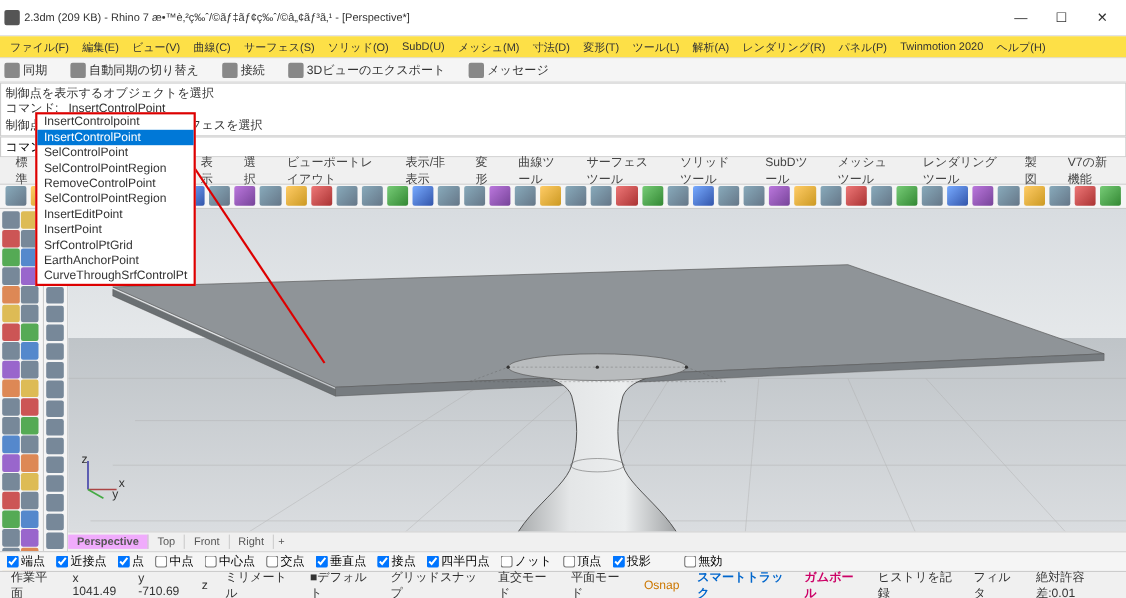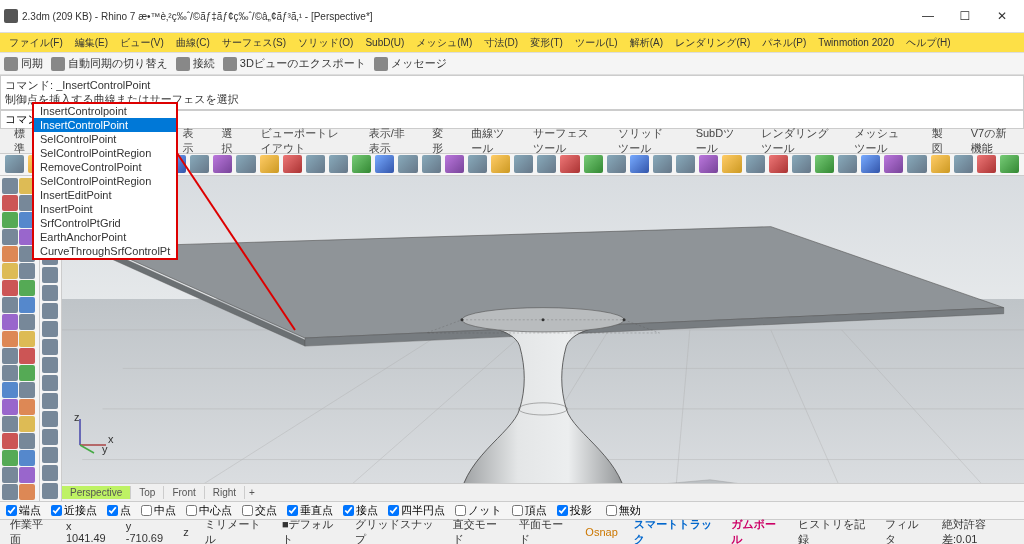--- a/index.html
+++ b/index.html
@@ -5,21 +5,21 @@
 *{margin:0;padding:0;box-sizing:border-box;font-family:"MS UI Gothic","Meiryo",sans-serif;font-size:11px;user-select:none}
 body{width:1024px;height:544px;background:#f0f0f0;display:flex;flex-direction:column;overflow:hidden;position:relative}
 .titlebar{height:22px;background:#fff;display:flex;align-items:center;padding:16px 4px;border-bottom:1px solid #ddd}
 .titlebar-icon{width:14px;height:14px;background:#555;border-radius:2px;margin-right:4px}
 .titlebar-text{flex:1;font-size:10px;color:#333}
 .titlebar-buttons{display:flex;gap:1px}
 .titlebar-btn{width:36px;height:20px;display:flex;align-items:center;justify-content:center;font-size:12px;color:#333}
 .titlebar-btn.close{color:#333}
 .menubar{height:20px;background:#fde047;display:flex;align-items:center;padding:0 4px;gap:2px;border-bottom:1px solid #ddd}
 .menu-item{padding:2px 5px;font-size:10px;color:#333;white-space:nowrap}
-.toolbar1{height:22px;background:#f5f5f5;display:flex;align-items:center;padding:0 4px;gap:8px;border-bottom:1px solid #ddd}
+.toolbar1{height:22px;background:#f5f5f5;display:flex;align-items:center;padding:0 4px;gap:21px;border-bottom:1px solid #ddd}
 .tb1-item{display:flex;align-items:center;gap:3px;font-size:10px;color:#333}
 .tb1-icon{width:14px;height:14px;background:#888;border-radius:2px}
 .cmdhistory{background:#fff;border:1px solid #ccc;padding:2px 4px;font-size:10px;color:#333;line-height:1.3}
 .cmdline{display:flex;align-items:center;background:#fff;border:1px solid #ccc;padding:1px 4px;font-size:10px}
 .cmdline-label{margin-right:2px}
 .cmdline-input{flex:1;border:none;outline:none;font-size:10px;position:relative}
 .autocomplete{position:absolute;top:102px;left:32px;background:#fff;border:2px solid #d00;z-index:100;font-size:10px;min-width:120px}
 .ac-item{padding:1px 6px;color:#333;cursor:default}
 .ac-item.selected{background:#0078d7;color:#fff}
 .tabbar{height:20px;display:flex;align-items:center;padding:12px 4px;gap:4px;background:#f0f0f0;border-bottom:1px solid #ccc}
@@ -41,21 +41,21 @@
 .lt-icon.p{background:#96c}
 .lt-icon.o{background:#d85}
 .viewport-area{flex:1;display:flex;flex-direction:column;position:relative;background:#fff}
 .vp-tb{width:22px;background:#f5f5f5;border-right:1px solid #ccc;display:flex;flex-direction:column;padding:2px;gap:2px}
 .vp-icon{width:16px;height:16px;background:#789;border-radius:2px}
 .viewport{flex:1;position:relative;background:linear-gradient(to bottom,#d8dce0 0%,#e5e8ea 40%,#bfc4c8 40%,#dadde0 100%);overflow:hidden}
 .axis-indicator{position:absolute;bottom:30px;left:10px;width:40px;height:40px}
 .axis-indicator svg{overflow:visible}
 .vp-tabs{height:18px;background:#f0f0f0;display:flex;align-items:center;border-top:1px solid #ccc}
 .vp-tab{padding:1px 8px;font-size:10px;color:#555;border-right:1px solid #ccc}
-.vp-tab.active{background:#bef264;font-weight:normal}
+.vp-tab.active{background:#f0abfc;font-weight:bold}
 .vp-tab-btn{padding:1px 4px;font-size:10px;color:#555}
 .snapbar{height:18px;background:#f5f5f5;display:flex;align-items:center;padding:0 6px;gap:10px;border-top:1px solid #ccc;font-size:10px}
 .snap-cb{display:flex;align-items:center;gap:2px}
 .snap-cb input{width:11px;height:11px}
 .statusbar{height:18px;background:#f0f0f0;display:flex;align-items:center;padding:12px 6px;gap:8px;border-top:1px solid #ccc;font-size:10px;color:#333}
 .status-item{padding:0 4px}
 .status-item.os{color:#c70;font-weight:normal}
 .status-item.st{color:#06c;font-weight:bold}
 .status-item.gb{color:#c06;font-weight:bold}
 .red-arrow{position:absolute;top:110px;left:145px;z-index:50;pointer-events:none}
@@ -110,20 +110,21 @@
       <div class="tb1-icon"></div>
       <span>3Dビューのエクスポート</span>
     </div>
     <div class="tb1-item">
       <div class="tb1-icon"></div>
       <span>メッセージ</span>
     </div>
   </div>
 
 <div class="cmdhistory" id="cmdhistory">
+    <div>制御点を表示するオブジェクトを選択</div>
     <div>コマンド: _InsertControlPoint</div>
     <div>制御点を挿入する曲線またはサーフェスを選択</div>
   </div>
 
 <div class="cmdline">
   <span class="cmdline-label">コマンド</span>:
   <span class="cmdline-input">InsertControlpoint</span>
 </div>
 
 <div class="autocomplete" id="autocomplete">
@@ -155,22 +156,22 @@
     <div class="tab">ビューの設定</div>
     <div class="tab">表示</div>
     <div class="tab">選択</div>
     <div class="tab">ビューポートレイアウト</div>
     <div class="tab">表示/非表示</div>
     <div class="tab">変形</div>
     <div class="tab">曲線ツール</div>
     <div class="tab">サーフェスツール</div>
     <div class="tab">ソリッドツール</div>
     <div class="tab">SubDツール</div>
+    <div class="tab">メッシュツール</div>
     <div class="tab">レンダリングツール</div>
-    <div class="tab">メッシュツール</div>
     <div class="tab">製図</div>
     <div class="tab">V7の新機能</div>
   </div>
 
 <div class="toolbar2" id="toolbar2">
     <div class="tb2-icon "></div>
     <div class="tb2-icon y"></div>
     <div class="tb2-icon "></div>
     <div class="tb2-icon r"></div>
     <div class="tb2-icon "></div>
@@ -395,21 +396,21 @@
       <span>ノット</span>
     </label>
     <label class="snap-cb">
       <input type="checkbox" style="">
       <span>頂点</span>
     </label>
     <label class="snap-cb">
       <input type="checkbox" checked="" style="">
       <span>投影</span>
     </label>
-    <label class="snap-cb" style="margin-left: 4px;">
+    <label class="snap-cb" style="margin-left: 20px;">
       <input type="checkbox" style="">
       <span>無効</span>
     </label>
   </div>
 
 <div class="statusbar" id="statusbar">
     <div class="status-item ">作業平面</div>
     <div class="status-item ">x 1041.49</div>
     <div class="status-item ">y -710.69</div>
     <div class="status-item ">z</div>

